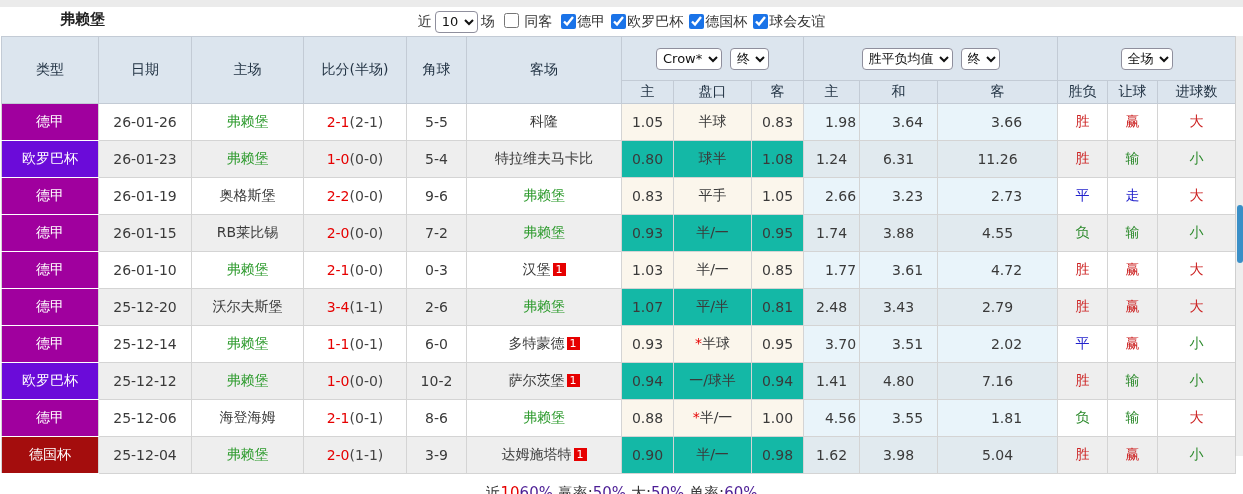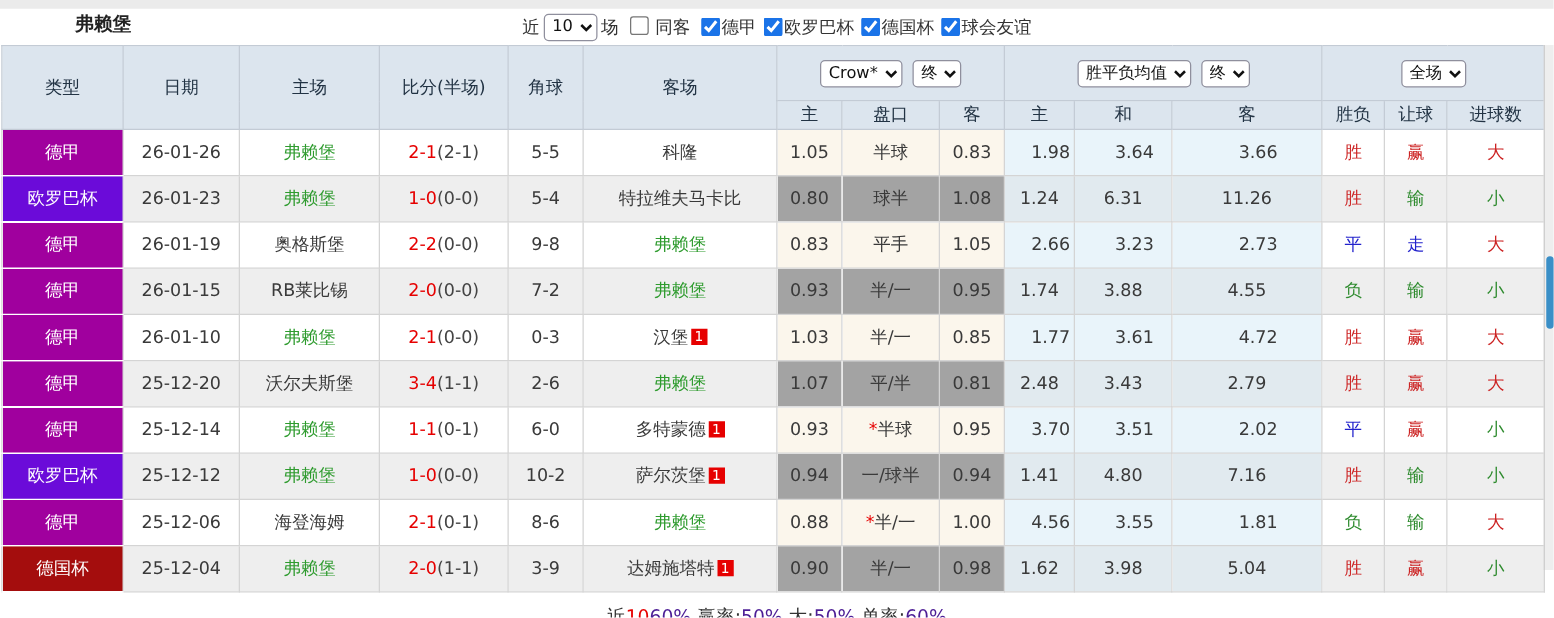--- a/index.html
+++ b/index.html
@@ -26,21 +26,21 @@
   thead th.left-h { height: 50px; }
   .sel-row td { height: 44px; }
   .sel-wrap { display: flex; justify-content: center; align-items: center; gap: 8px; }
   .sub-row th { height: 23px; }
   tbody td { border: 1px solid #d4d4d4; height: 37px; text-align: center;
     font-size: 14px; color: #3a3a3a; overflow: hidden; white-space: nowrap; }
   tbody tr.even { background: #eeeeee; }
   tbody tr.odd { background: #ffffff; }
   td.c-type { color: #fff; border-top-color: #fff; border-bottom-color: #fff; font-size: 14px; }
   tr.odd td.c-odds { background: #fbf6ec; }
-  tr.even td.c-odds { background: #a3a3a3; }
+  tr.even td.c-odds { background: #14b8a6; }
   tr.odd td.c-avg { background: #e9f4fa; padding-left: 18px; }
   tr.even td.c-avg { background: #e1eaef; }
   .team { cursor: pointer; }
   .team.green { color: #2e9b2e; }
   .score-main { color: #e60000; }
   .score-half { color: #444; margin-top: 20px; }
   .star { color: #e60000; }
   .badge { display: inline-block; background: #e60000; color: #fff; font-size: 11px;
     width: 13px; height: 13px; line-height: 13px; text-align: center; margin-left: 2px;
     vertical-align: 1px; }
@@ -181,21 +181,21 @@
           <td class="c-avg">11.26</td>
           <td class="v-red">胜</td>
           <td class="v-green">输</td>
           <td class="v-green">小</td>
         </tr>
         <tr class="odd">
           <td class="c-type" style="background: rgb(160, 0, 158);">德甲</td>
           <td>26-01-19</td>
           <td><span class="team">奥格斯堡</span></td>
           <td><span class="score-main">2-2</span><span class="score-half">(0-0)</span></td>
-          <td>9-8</td>
+          <td>9-6</td>
           <td><span class="team green">弗赖堡</span></td>
           <td class="c-odds">0.83</td>
           <td class="c-odds"><span>平手</span></td>
           <td class="c-odds">1.05</td>
           <td class="c-avg">2.66</td>
           <td class="c-avg">3.23</td>
           <td class="c-avg">2.73</td>
           <td class="v-blue">平</td>
           <td class="v-blue">走</td>
           <td class="v-red">大</td>

